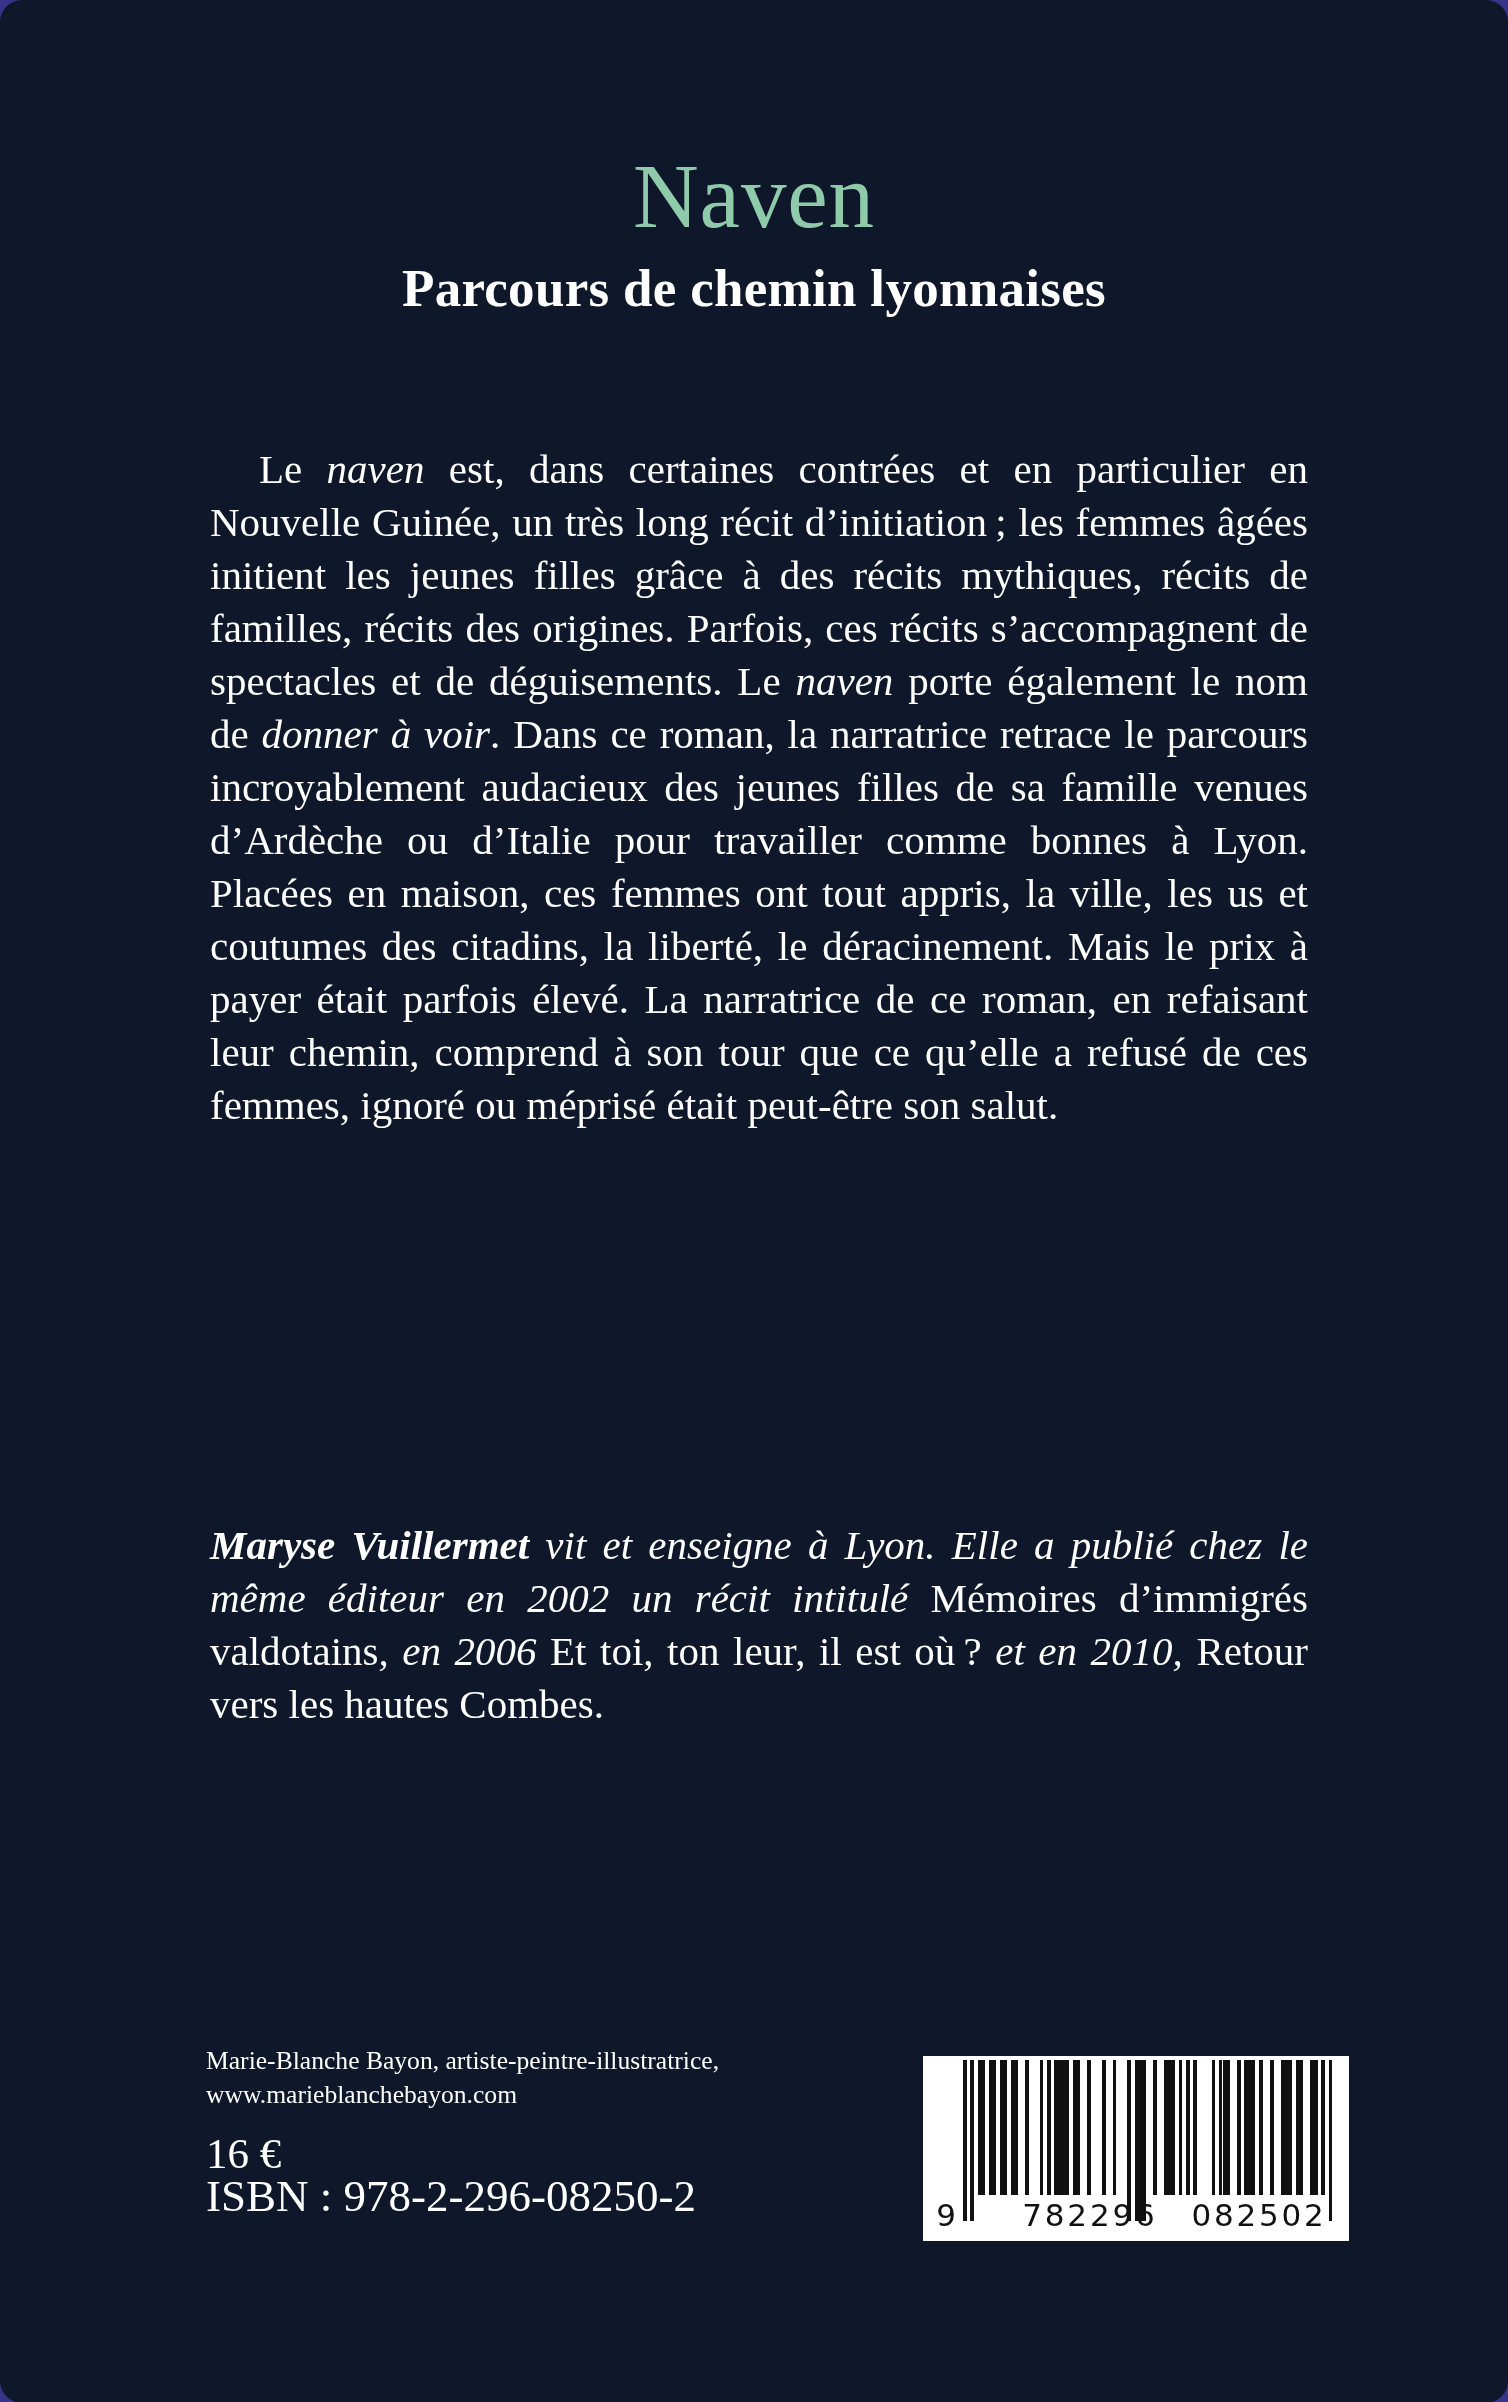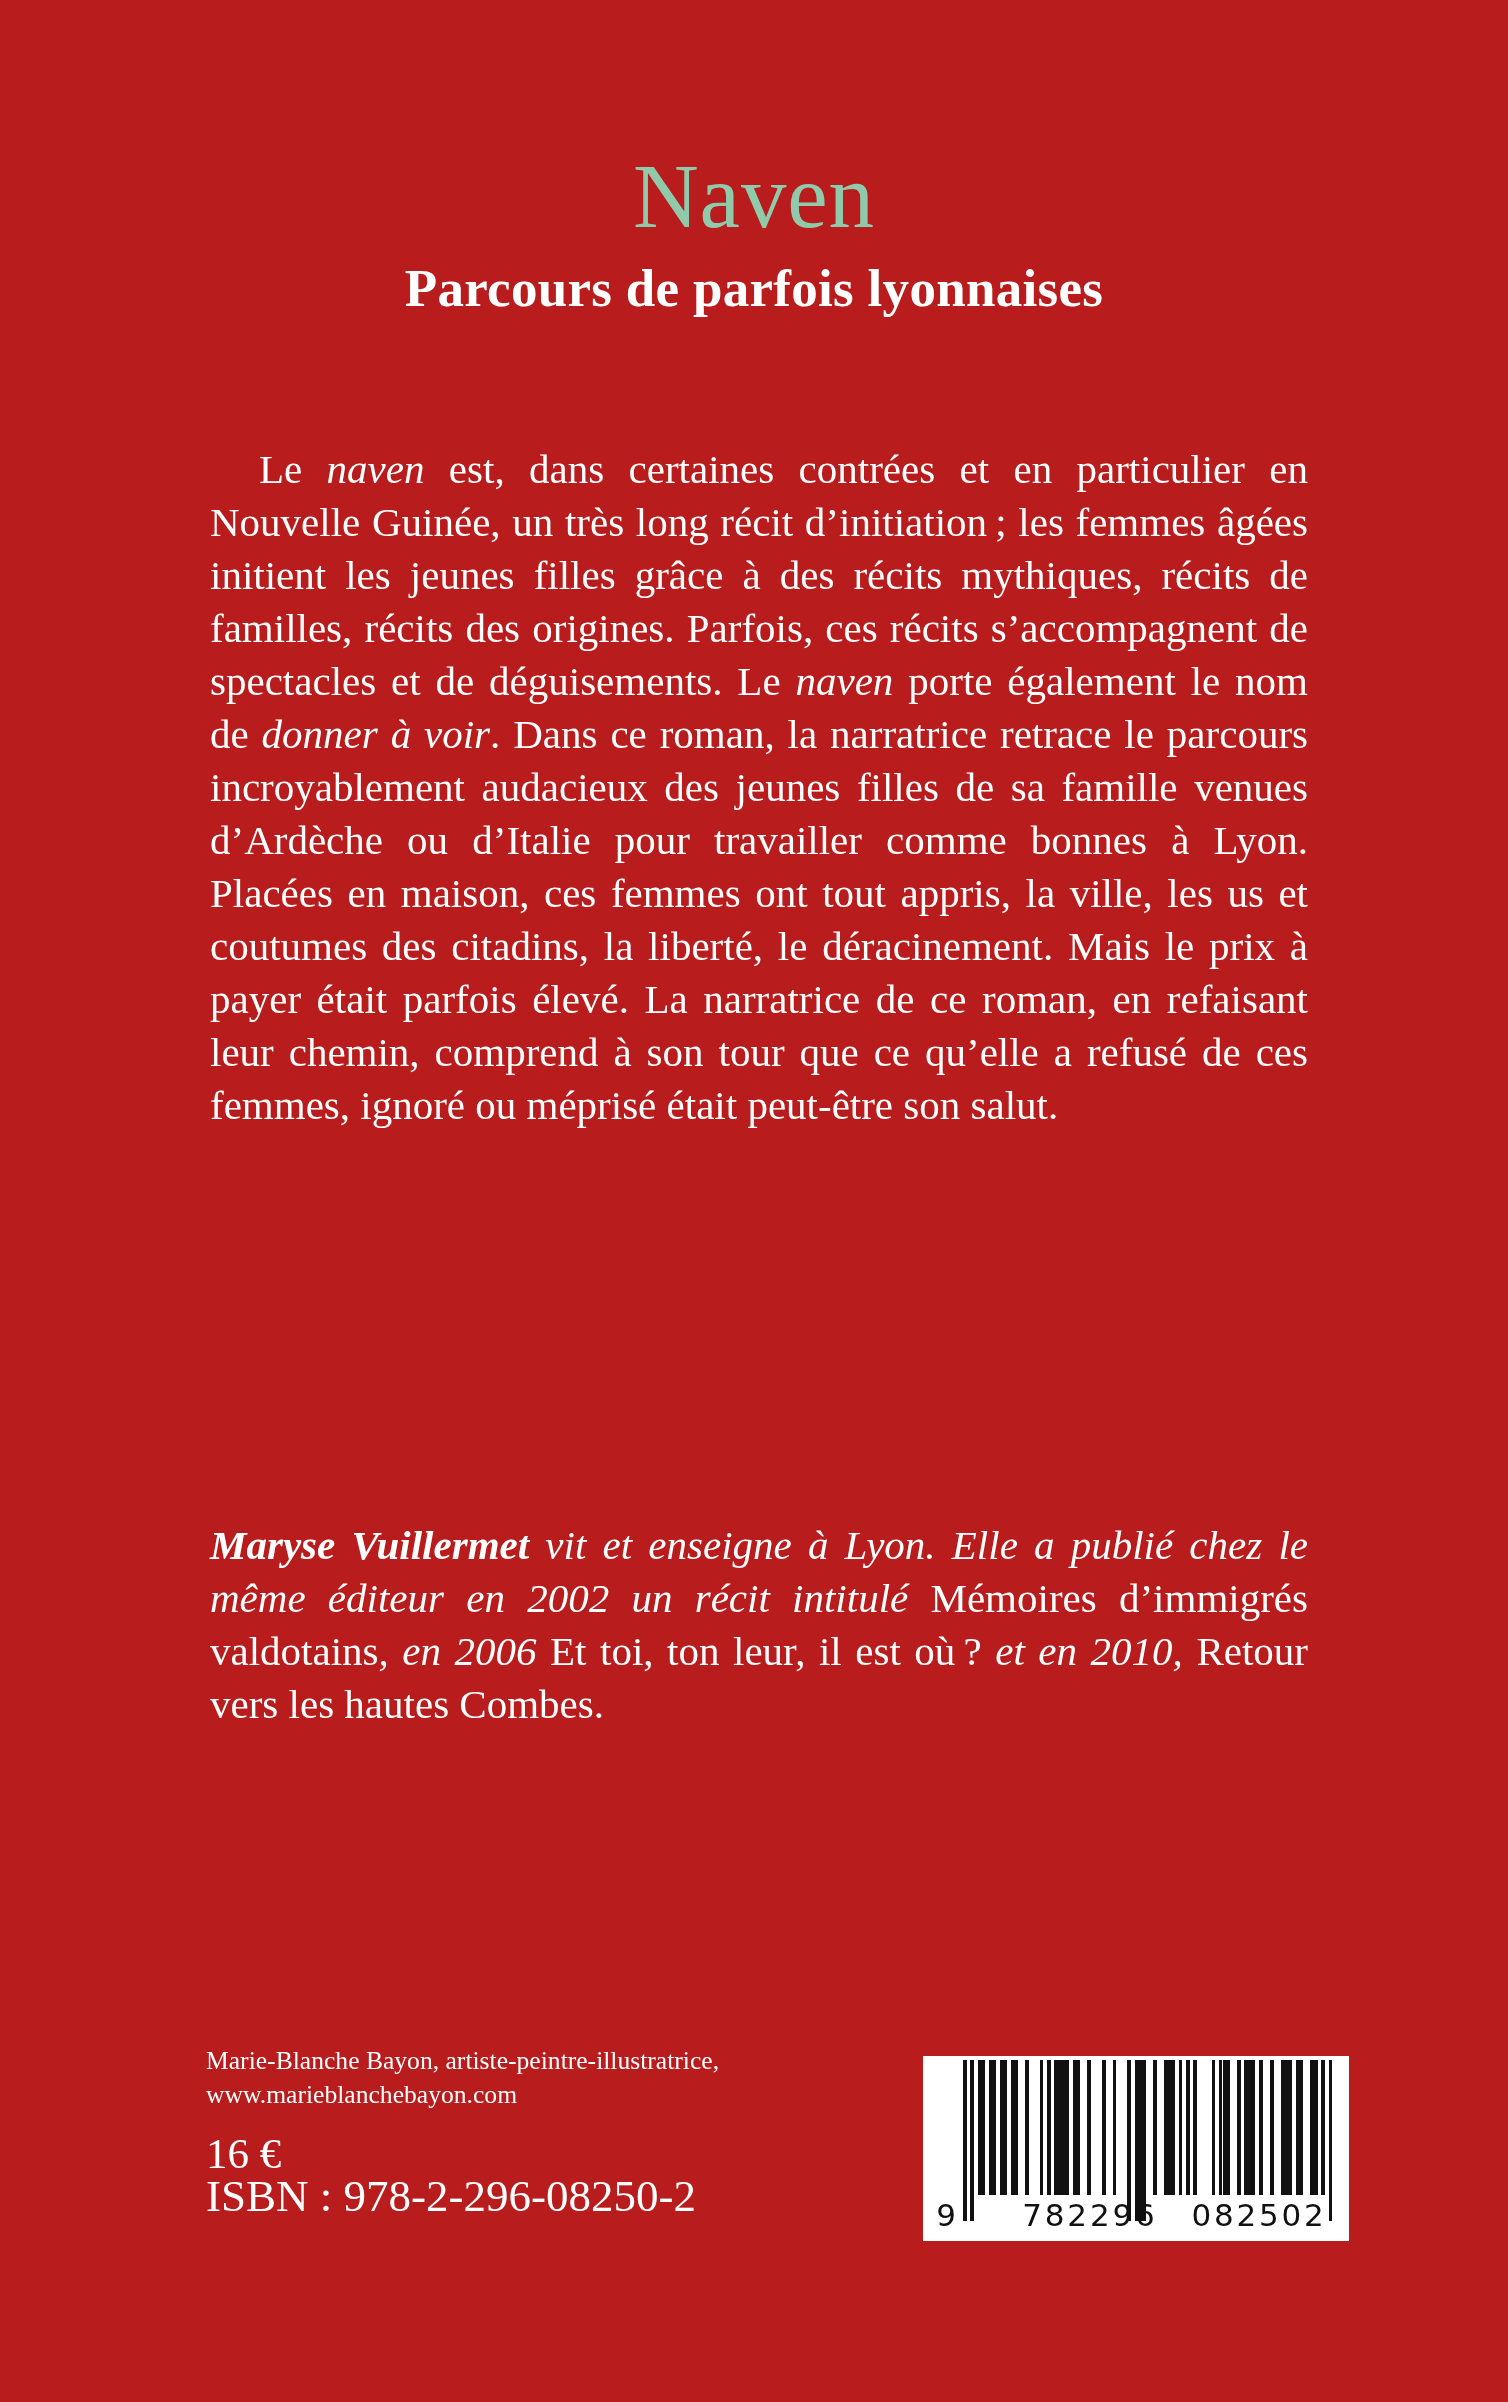--- a/index.html
+++ b/index.html
@@ -12,21 +12,22 @@
     background: #3a338a;
     font-family: "Liberation Serif", "DejaVu Serif", serif;
     color: #ffffff;
     overflow: hidden;
     position: relative;
   }
 
   .cover {
     position: absolute;
     inset: 0;
-    background: #b91c1c;
+    background: #0f172a;
+    border-radius: 22px;
   }
 
   
   .title-block {
     position: absolute;
     top: 151px;
     left: 0;
     right: 0;
     text-align: center;
   }
@@ -160,21 +161,21 @@
   .barcode-digits .d-left { margin-right: 34px; margin-left: 39px; }
   .barcode-digits .d-right { }
 </style>
 </head>
 <body>
 
 <div class="cover">
 
   <div class="title-block">
     <h1 class="book-title">Naven</h1>
-    <h2 class="book-subtitle">Parcours de parfois lyonnaises</h2>
+    <h2 class="book-subtitle">Parcours de chemin lyonnaises</h2>
   </div>
 
   <div class="blurb">
     <span class="lead"></span><span>Le </span><em>naven</em><span> est, dans certaines contrées et en particulier en Nouvelle Guinée, un très long récit d’initiation ; les femmes âgées initient les jeunes filles grâce à des récits mythiques, récits de familles, récits des origines. Parfois, ces récits s’accompagnent de spectacles et de déguisements. Le </span><em>naven</em><span> porte également le nom de </span><em>donner à voir</em><span>. Dans ce roman, la narratrice retrace le parcours incroyablement audacieux des jeunes filles de sa famille venues d’Ardèche ou d’Italie pour travailler comme bonnes à Lyon. Placées en maison, ces femmes ont tout appris, la ville, les us et coutumes des citadins, la liberté, le déracinement. Mais le prix à payer était parfois élevé. La narratrice de ce roman, en refaisant leur chemin, comprend à son tour que ce qu’elle a refusé de ces femmes, ignoré ou méprisé était peut-être son salut.</span>
   </div>
 
   <div class="bio">
     <span class="author-name">Maryse Vuillermet</span><span> vit et enseigne à Lyon. Elle a publié chez le même éditeur en 2002 un récit intitulé </span><span class="roman">Mémoires d’immigrés valdotains</span><span>, en 2006 </span><span class="roman">Et toi, ton leur, il est où ?</span><span> et en 2010, </span><span class="roman">Retour vers les hautes Combes</span><span class="roman">.</span>
   </div>
 

